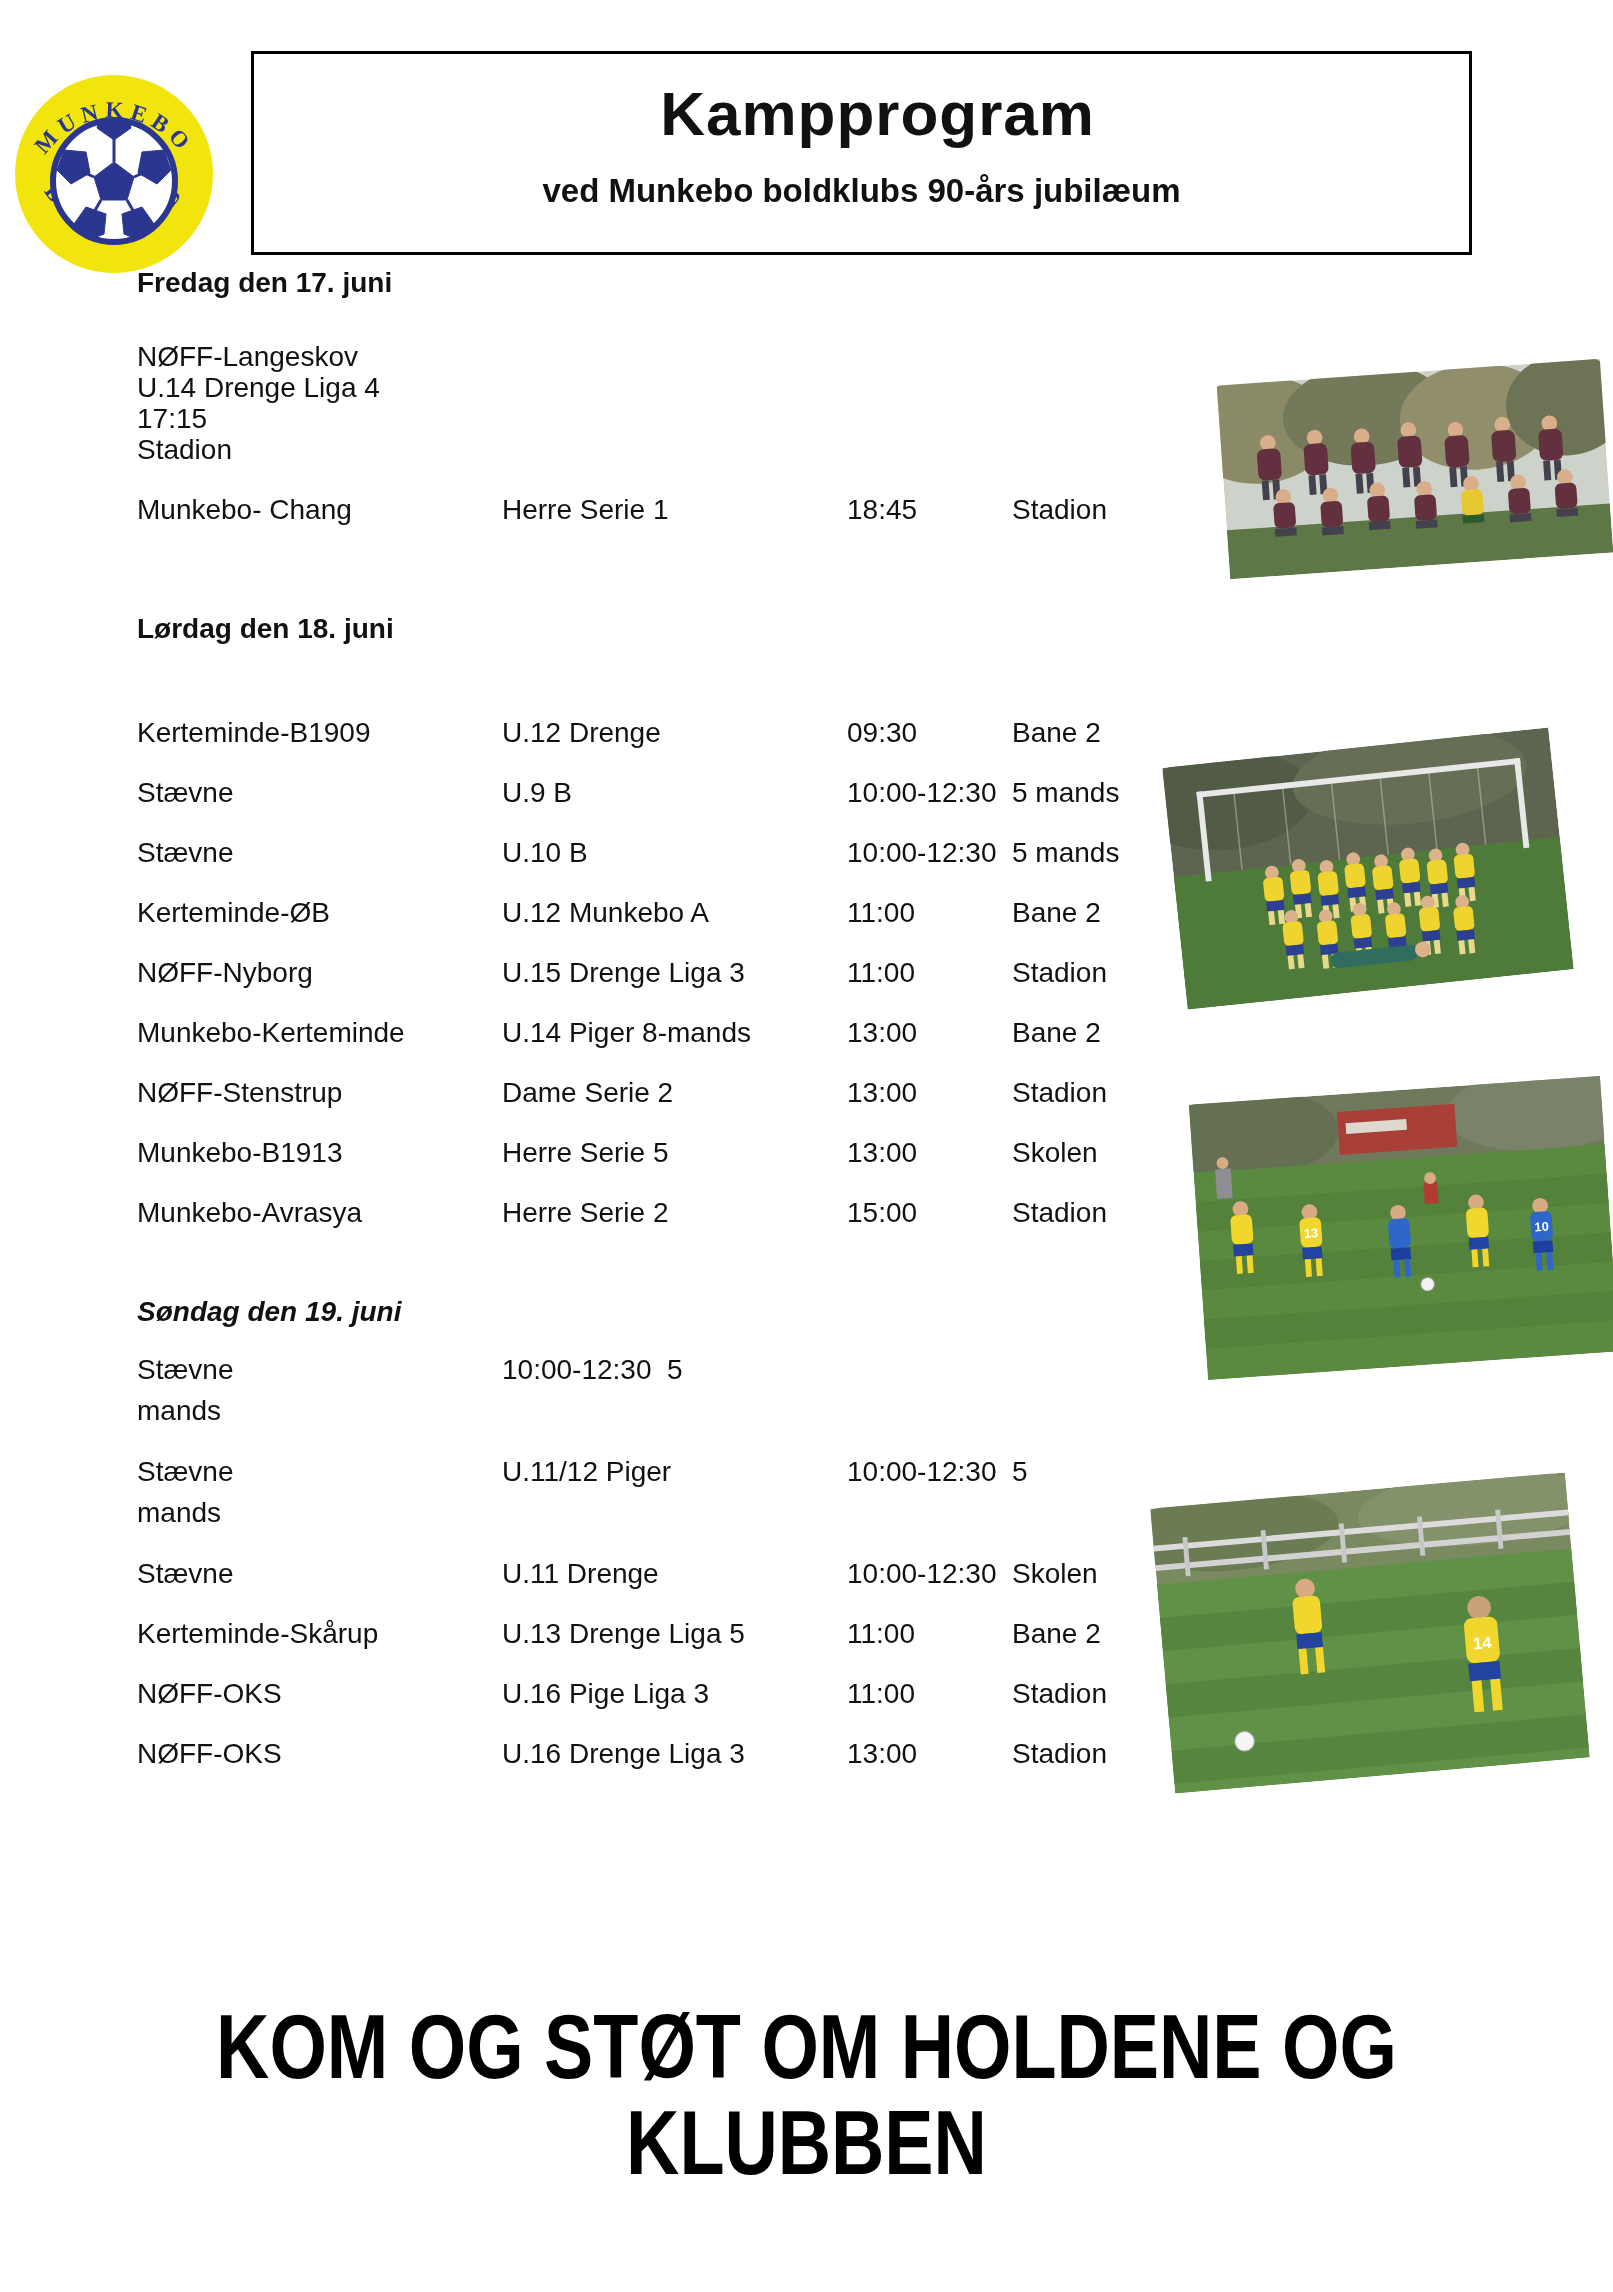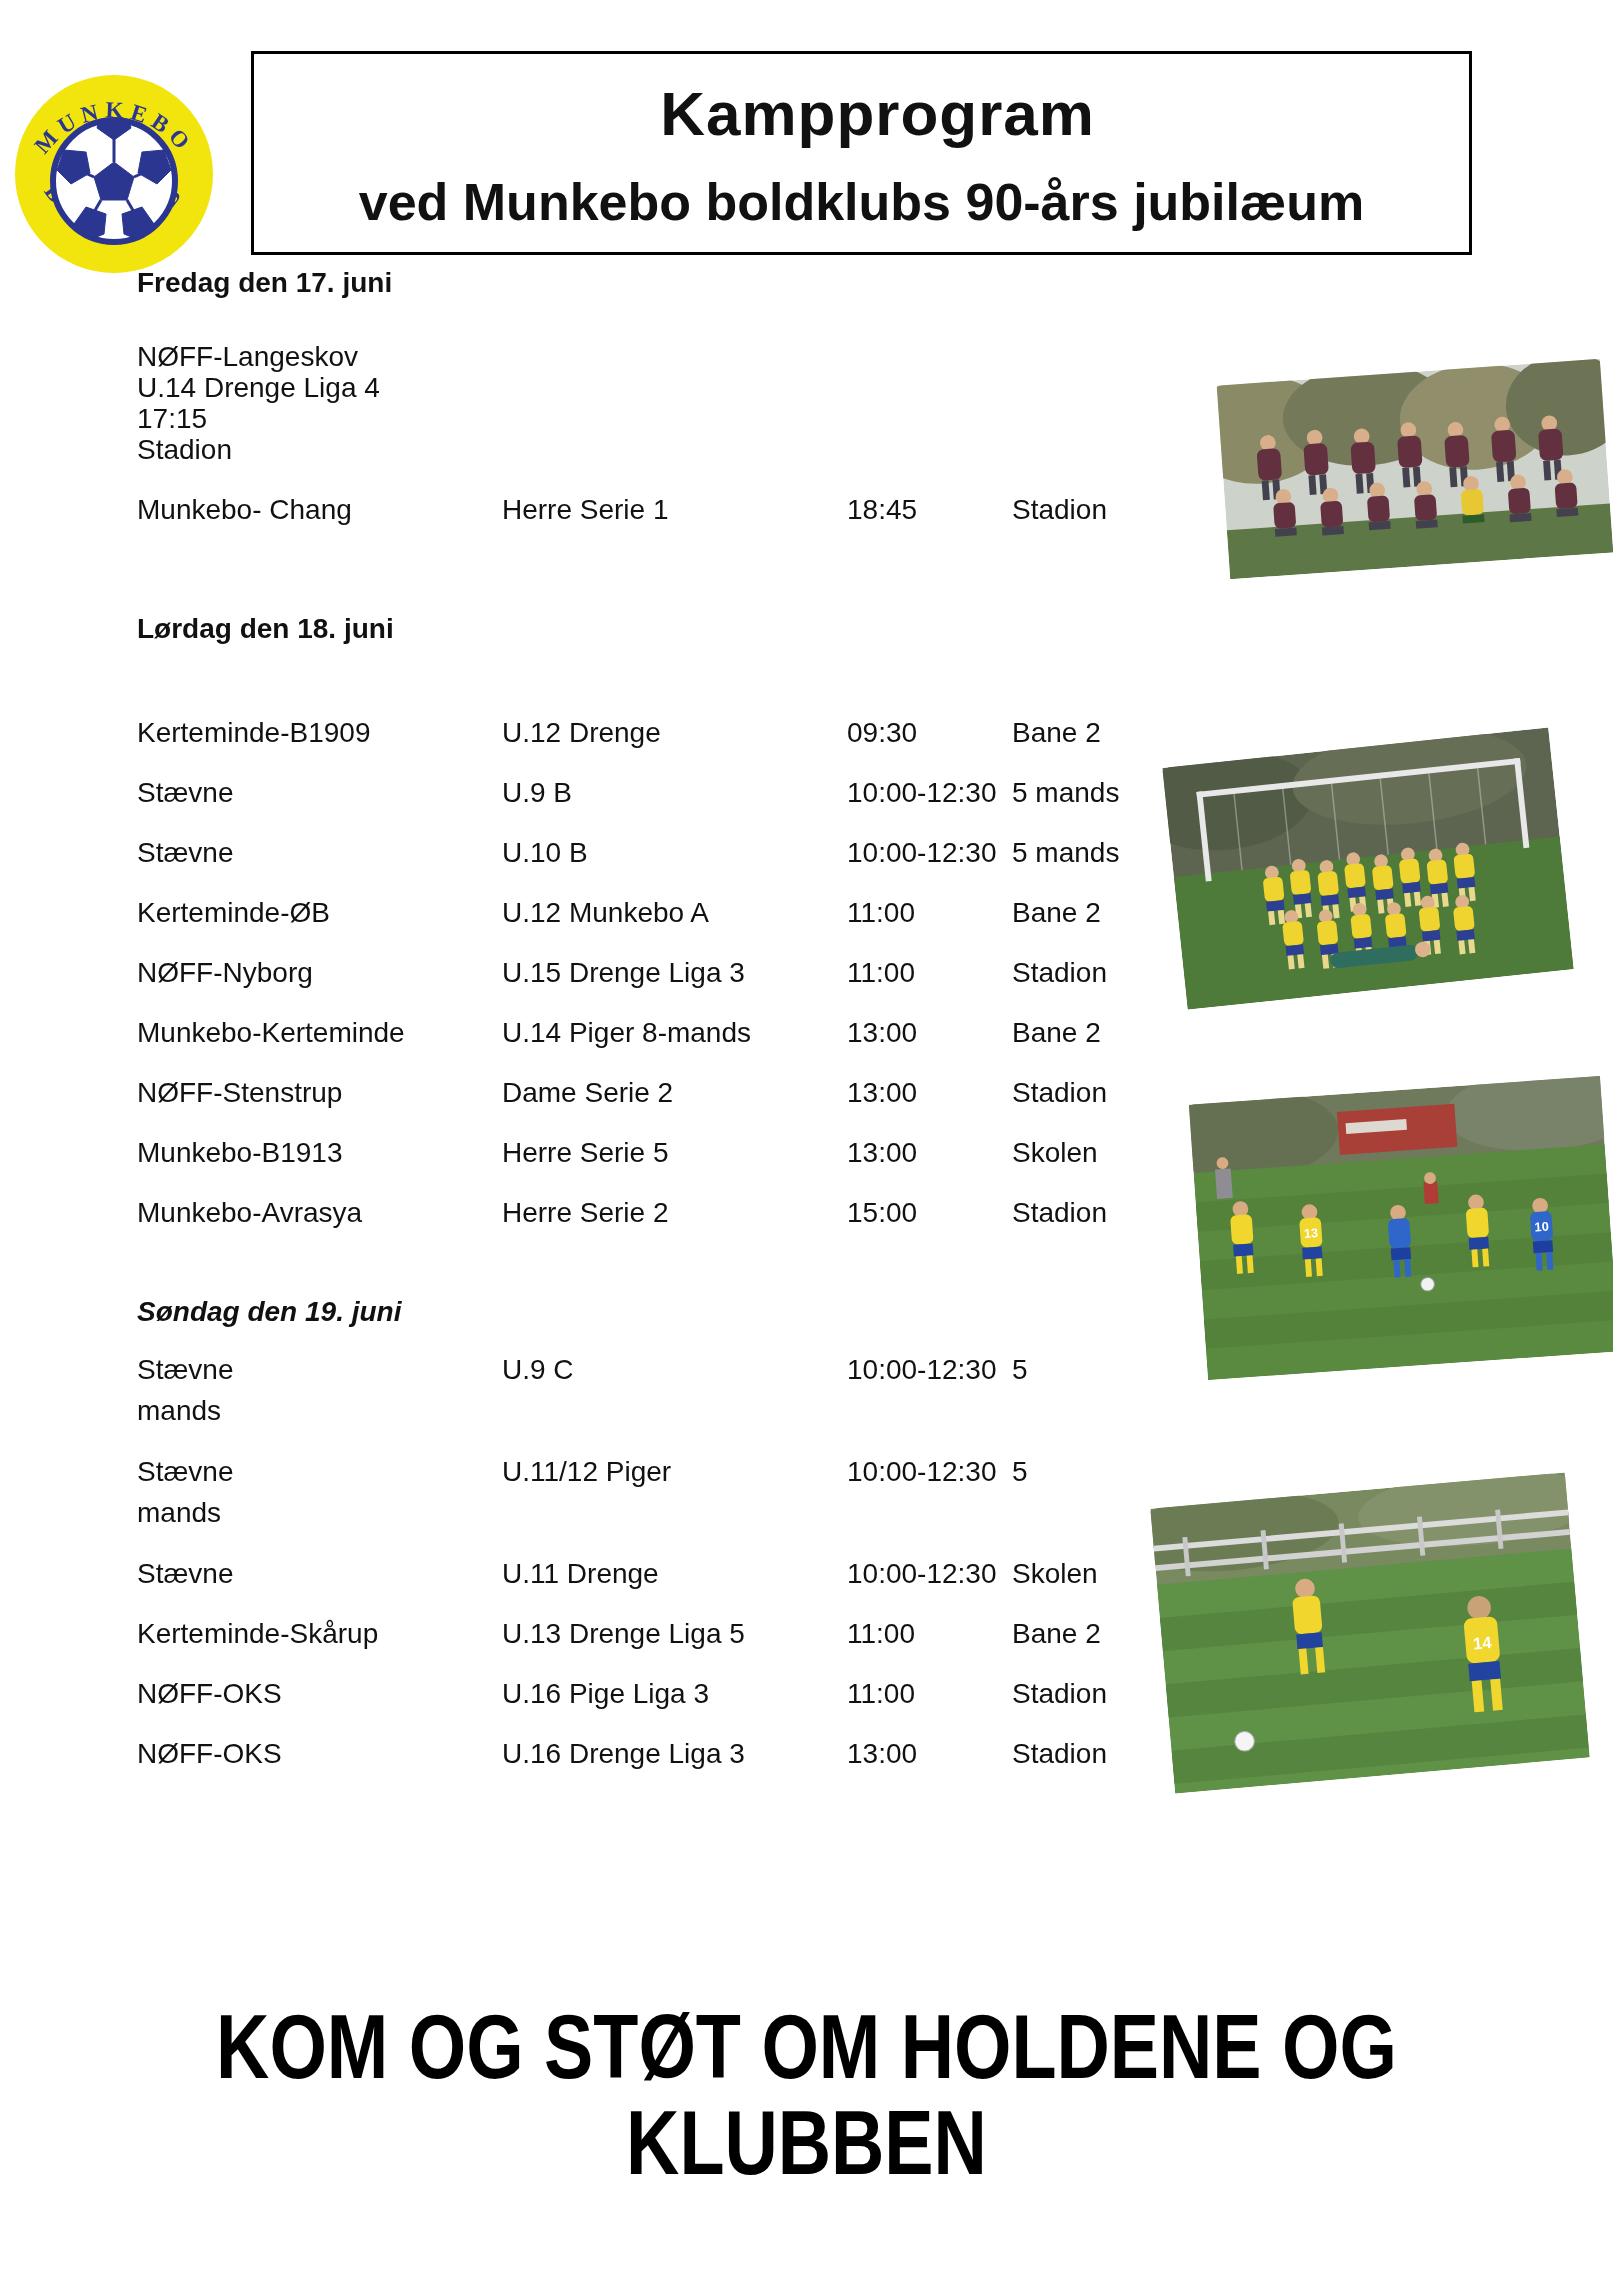--- a/index.html
+++ b/index.html
@@ -9,21 +9,21 @@
     margin:0 auto;
   }
   
   .logo{position:absolute;left:13.7px;top:74px;width:200px;height:206px;}
   
   .title-box{
     position:absolute;left:251px;top:51px;width:1215px;height:198px;
     border:3.9px solid #000;text-align:center;background:#fff;
   }
   .title-box .title{font-size:62px;font-weight:bold;letter-spacing:1px;margin-top:23.5px;margin-left:32px;}
-  .title-box .subtitle{font-size:52px;font-weight:bold;margin-top:23.5px;}
+  .title-box .subtitle{font-size:33px;font-weight:bold;margin-top:23.5px;}
   
   .schedule{position:absolute;left:137px;top:267px;width:1039px;font-size:28px;}
   .day-label{font-weight:bold;line-height:31px;}
   .row{display:flex;line-height:31px;}
   .c{flex:none;}
   .c1{width:365px;}
   .c2{width:345px;}
   .c3{width:165px;}
   .c4{flex:1;}
   .wrap2{display:block;margin-top:9.8px;}
@@ -166,21 +166,20 @@
       <div class="c c4">Stadion</div>
     </div>
 
     <div class="day-label m96">Søndag den 19. juni</div>
 
     <div class="row m28">
       <div class="c c1">
         <span>Stævne</span>
         <span class="wrap2">mands</span>
       </div>
-      <div class="c c2">U.9 C</div>
       <div class="c c3">10:00-12:30</div>
       <div class="c c4">5</div>
     </div>
     <div class="row m31">
       <div class="c c1">
         <span>Stævne</span>
         <span class="wrap2">mands</span>
       </div>
       <div class="c c2">U.11/12 Piger</div>
       <div class="c c3">10:00-12:30</div>

